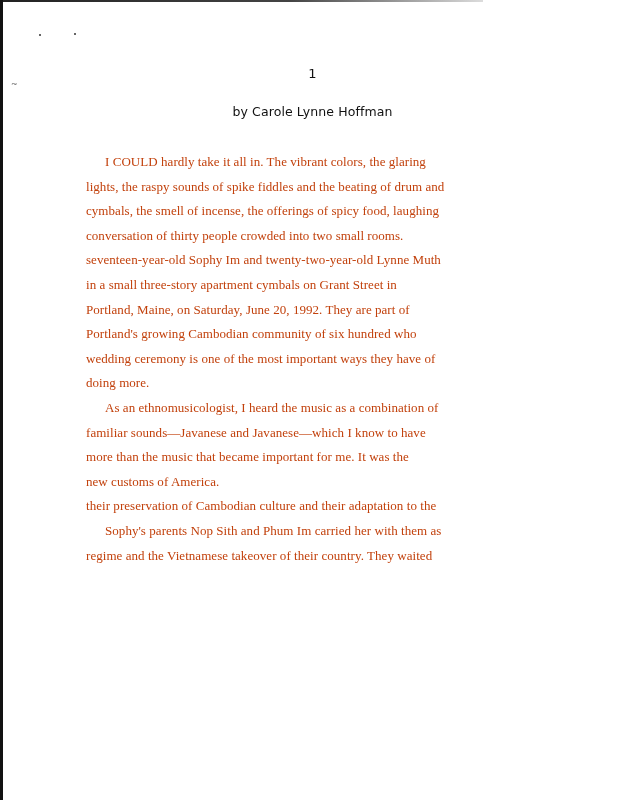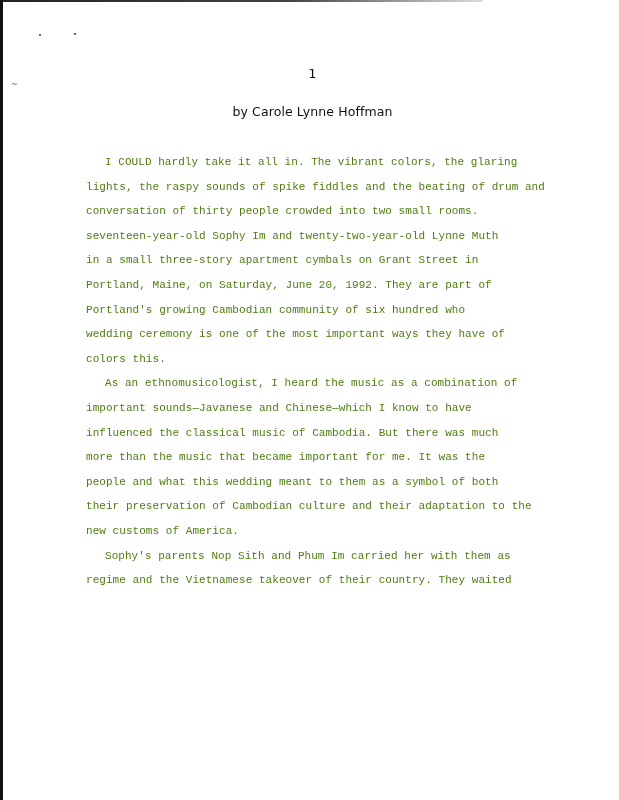--- a/index.html
+++ b/index.html
@@ -21,21 +21,21 @@
     position: absolute; left: 0; width: 619px; top: 66px; text-align: center;
     font-family: "DejaVu Sans", sans-serif; font-size: 13px; color: #111;
   }
   .byline {
     position: absolute; left: 0; width: 619px; top: 104px; text-align: center;
     font-family: "DejaVu Sans", sans-serif; font-size: 12.5px; color: #111;
     letter-spacing: 0.1px;
   }
   .body {
     position: absolute; left: 83px; top: 150px; width: 450px;
-    font-family: Liberation Mono, monospace; font-size: 11px; color: #4d7c0f;
+    font-family: Liberation Serif, serif; font-size: 13px; color: #c2410c;
     line-height: 24.6px; letter-spacing: 0.05px;
   }
   .line { white-space: nowrap; height: 24.6px; }
   .indent { padding-left: 19px; }
 </style>
 </head>
 <body>
 
 <div class="page">
   <div class="top-line"></div>
@@ -44,40 +44,39 @@
   <div class="tilde">~</div>
 
   <div class="page-number">1</div>
   <div class="byline">by Carole Lynne Hoffman</div>
 
   <div class="body">
 
     <div>
       <div class="line indent">I COULD hardly take it all in. The vibrant colors, the glaring</div>
       <div class="line">lights, the raspy sounds of spike fiddles and the beating of drum and</div>
+      <div class="line">cymbals, the smell of incense, the offerings of spicy food, laughing</div>
       <div class="line">conversation of thirty people crowded into two small rooms.</div>
     </div>
 
     <div>
       <div class="line">seventeen-year-old Sophy Im and twenty-two-year-old Lynne Muth</div>
       <div class="line">in a small three-story apartment cymbals on Grant Street in</div>
       <div class="line">Portland, Maine, on Saturday, June 20, 1992. They are part of</div>
       <div class="line">Portland's growing Cambodian community of six hundred who</div>
       <div class="line">wedding ceremony is one of the most important ways they have of</div>
-      <div class="line">colors this.</div>
+      <div class="line">doing more.</div>
     </div>
 
     <div>
       <div class="line indent">As an ethnomusicologist, I heard the music as a combination of</div>
-      <div class="line">important sounds—Javanese and Chinese—which I know to have</div>
-      <div class="line">influenced the classical music of Cambodia. But there was much</div>
+      <div class="line">familiar sounds—Javanese and Javanese—which I know to have</div>
       <div class="line">more than the music that became important for me. It was the</div>
-      <div class="line">people and what this wedding meant to them as a symbol of both</div>
+      <div class="line">new customs of America.</div>
       <div class="line">their preservation of Cambodian culture and their adaptation to the</div>
-      <div class="line">new customs of America.</div>
     </div>
 
     <div>
       <div class="line indent">Sophy's parents Nop Sith and Phum Im carried her with them as</div>
       <div class="line">regime and the Vietnamese takeover of their country. They waited</div>
     </div>
   </div>
 </div>
 
 </body></html>

